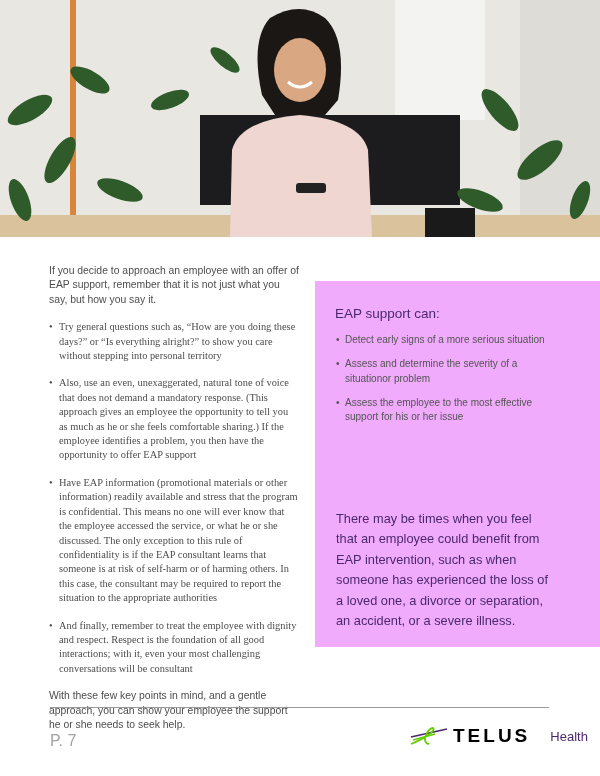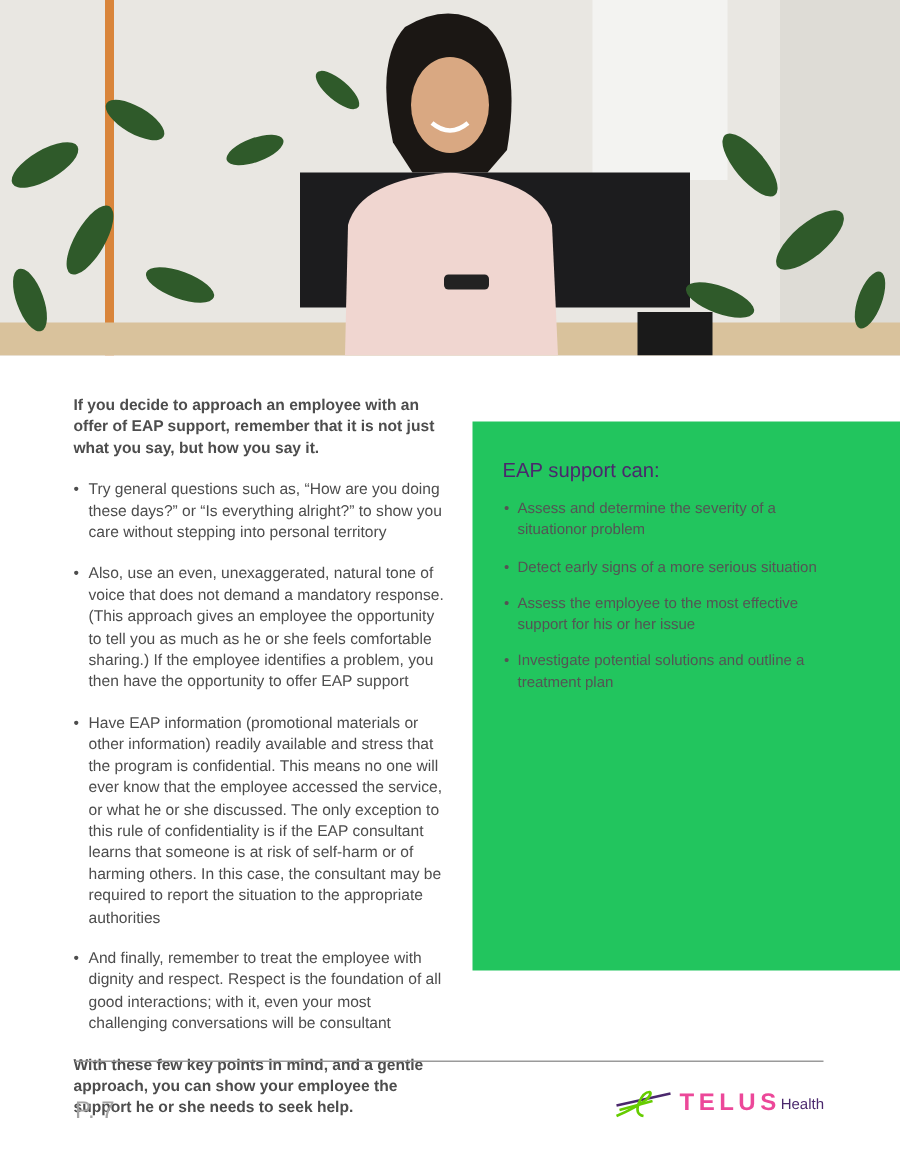--- a/index.html
+++ b/index.html
@@ -2,35 +2,35 @@
 <html><head>
 <meta charset="utf-8">
 <style>
   html, body { margin:0; padding:0; }
   body { width:600px; height:776px; background:#ffffff; position:relative; overflow:hidden;
          font-family:"Liberation Sans", sans-serif; color:#4a4a4a; }
   .hero { position:absolute; left:0; top:0; width:600px; height:237px; overflow:hidden;
           background:linear-gradient(180deg,#ecebe7 0%,#e4e2dd 60%,#d9d3c8 100%); }
   .hero svg { display:block; }
   .left-col { position:absolute; left:49px; top:264px; width:250px; font-size:10.4px; line-height:14.4px; color:#4d4d4d; }
-  .left-col p { margin:0;font-weight:bold; }
-  .left-col ul { list-style:none; margin:13px 0 0 0; padding:0; }
+  .left-col p { margin:0; }
+  .left-col ul { list-style:none; margin:13px 0 0 0; padding:0;font-family:Liberation Serif, serif; }
   .left-col li { position:relative; padding-left:10px; margin-bottom:13px; }
   .left-col li::before { content:"•"; position:absolute; left:0; top:0; color:#4d4d4d; }
-  .panel { position:absolute; left:315px; top:281px; width:285px; height:366px; background:#22c55e; }
+  .panel { position:absolute; left:315px; top:281px; width:285px; height:366px; background:#f0abfc; }
   .panel h3 { margin:0; position:absolute; left:20px; top:25px; font-size:13.5px; font-weight:normal; color:#4b286d; }
   .panel ul { list-style:none; margin:0; padding:0; position:absolute; left:21px; top:52px; width:215px; font-size:10px; line-height:14.3px; color:#545454; }
   .panel li { position:relative; padding-left:9px; margin-bottom:10px; }
   .panel li::before { content:"•"; position:absolute; left:0; top:0; }
   .panel .callout { position:absolute; left:21px; top:228px; width:215px; font-size:12.8px; line-height:20.4px; color:#4b286d; margin:0; }
   .divider { position:absolute; left:50px; top:707px; width:499px; height:1px; background:#9a9a9a; }
   .page-num { position:absolute; left:50px; top:732px; font-size:16px; color:#a3a3a3; }
   .logo { position:absolute; left:409px; top:724px; height:24px; display:flex; align-items:center; }
-  .logo .telus { font-weight:bold; color:#ec4899; font-size:16px; letter-spacing:3px; margin-left:4px; }
-  .logo .health { color:#4b286d; font-size:10px; margin-left:0; }
+  .logo .telus { font-weight:bold; color:#000000; font-size:19px; letter-spacing:3px; margin-left:4px; }
+  .logo .health { color:#4b286d; font-size:13px; margin-left:20px; }
 </style>
 </head>
 <body>
 
 <div class="hero">
   <svg width="600" height="237" viewBox="0 0 600 237">
     <rect x="0" y="0" width="600" height="237" fill="#e9e7e2"></rect>
     <rect x="395" y="0" width="90" height="120" fill="#f3f3f1"></rect>
     <rect x="520" y="0" width="80" height="237" fill="#dedcd6"></rect>
     <rect x="70" y="0" width="6" height="237" fill="#d9853b"></rect>
@@ -65,25 +65,25 @@
     <li>Also, use an even, unexaggerated, natural tone of voice that does not demand a mandatory response. (This approach gives an employee the opportunity to tell you as much as he or she feels comfortable sharing.) If the employee identifies a problem, you then have the opportunity to offer EAP support</li>
     <li>Have EAP information (promotional materials or other information) readily available and stress that the program is confidential. This means no one will ever know that the employee accessed the service, or what he or she discussed. The only exception to this rule of confidentiality is if the EAP consultant learns that someone is at risk of self-harm or of harming others. In this case, the consultant may be required to report the situation to the appropriate authorities</li>
     <li>And finally, remember to treat the employee with dignity and respect. Respect is the foundation of all good interactions; with it, even your most challenging conversations will be consultant</li>
   </ul>
   <p>With these few key points in mind, and a gentle approach, you can show your employee the support he or she needs to seek help.</p>
 </div>
 
 <div class="panel">
   <h3>EAP support can:</h3>
   <ul>
+    <li>Detect early signs of a more serious situation</li>
     <li>Assess and determine the severity of a situationor problem</li>
-    <li>Detect early signs of a more serious situation</li>
     <li>Assess the employee to the most effective support for his or her issue</li>
-    <li>Investigate potential solutions and outline a treatment plan</li>
   </ul>
+  <p class="callout">There may be times when you feel that an employee could benefit from EAP intervention, such as when someone has experienced the loss of a loved one, a divorce or separation, an accident, or a severe illness.</p>
 </div>
 
 <div class="divider"></div>
 <div class="page-num">P. 7</div>
 
 <div class="logo">
   <svg width="40" height="22" viewBox="0 0 40 22">
     <path d="M2 12 L38 4" stroke="#4b286d" stroke-width="1.6" fill="none"></path>
     <path d="M2 19 Q14 14 22 8 Q26 4 24 3 Q20 3 17 10 Q14 18 20 19" stroke="#66cc00" stroke-width="1.8" fill="none"></path>
     <path d="M4 15 L26 9" stroke="#66cc00" stroke-width="1.6" fill="none"></path>

